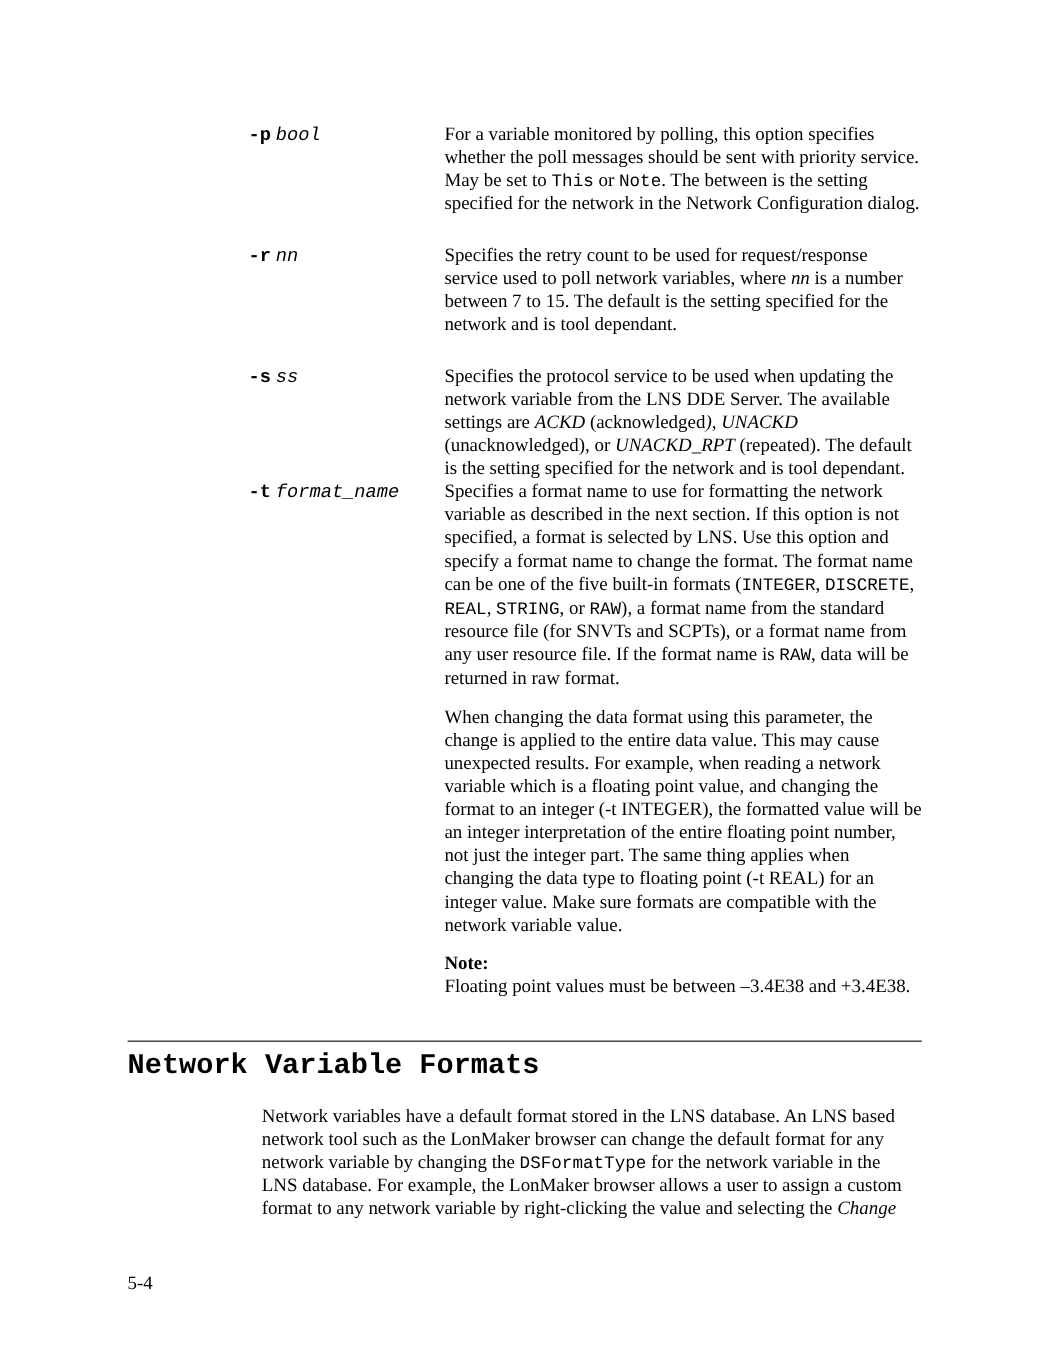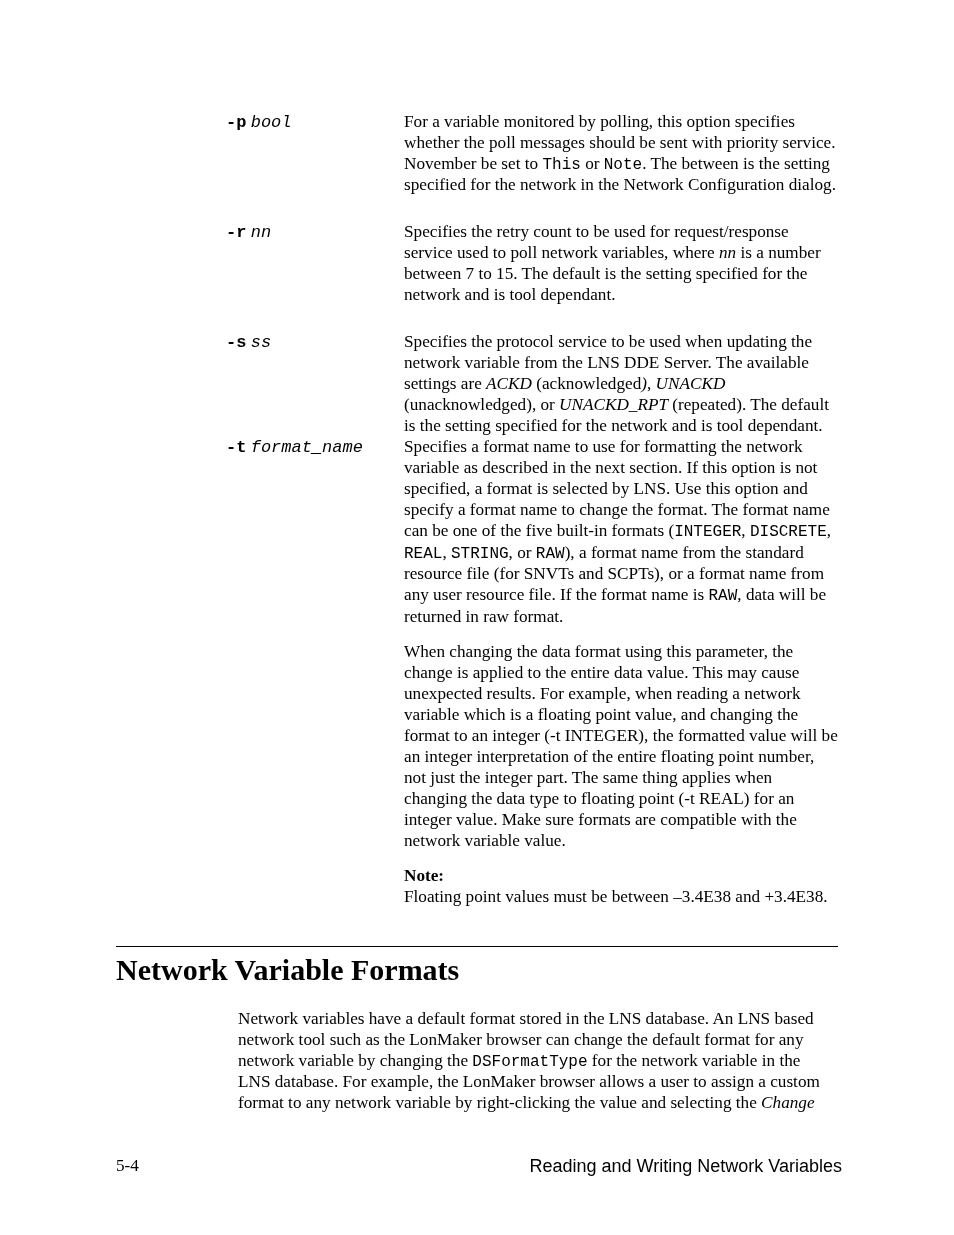--- a/index.html
+++ b/index.html
@@ -49,23 +49,23 @@
   .mono { font-family: "Courier New", monospace; font-size: 16px; }
   .ital { font-style: italic; }
   .bold { font-weight: bold; }
 
   .section-rule {
     border: none;
     border-top: 1.5px solid #000;
     margin: 38px 0 6px 0;
   }
   .section-heading {
-    font-family: Liberation Serif, serif;
+    font-family: Liberation Mono, monospace;
     font-weight: bold;
-    font-size: 30px;
+    font-size: 26px;
     margin: 0 0 22px 0;
   }
   .body-para {
     margin: 12px;
     padding-left: 110px;
     font-size: 17.2px;
     line-height: 1.22;
   }
 
   .footer {
@@ -93,21 +93,21 @@
 
   <table class="options-table">
 
     <tbody>
         <tr>
       <td class="opt-col">
         <span class="flag">-p</span>
         <span class="arg">bool</span>
       </td>
       <td class="desc-col">
-        <span>For a variable monitored by polling, this option specifies whether the poll messages should be sent with priority service.  November be set to </span><span class="mono">This</span><span> or </span><span class="mono">Note</span><span>. The between is the setting specified for the network in the Network Configuration dialog.</span>
+        <span>For a variable monitored by polling, this option specifies whether the poll messages should be sent with priority service.  May be set to </span><span class="mono">This</span><span> or </span><span class="mono">Note</span><span>. The between is the setting specified for the network in the Network Configuration dialog.</span>
       </td>
     </tr>
     <tr class="row-gap">
           <td></td>
           <td></td>
         </tr>
 
     <tr>
       <td class="opt-col">
         <span class="flag">-r</span>
@@ -151,16 +151,15 @@
 
   <hr class="section-rule">
   <h2 class="section-heading">Network Variable Formats</h2>
 
   <p class="body-para">
     <span>Network variables have a default format stored in the LNS database.  An LNS based network tool such as the LonMaker browser can change the default format for any network variable by changing the </span><span class="mono">DSFormatType</span><span> for the network variable in the LNS database.  For example, the LonMaker browser allows a user to assign a custom format to any network variable by right-clicking the value and selecting the </span><span class="ital">Change</span>
   </p>
 
   <div class="footer">
     <span class="footer-left">5-4</span>
-    <span class="footer-right">Reading and Writing Network Variables</span>
   </div>
 
 </div>
 
 </body></html>

